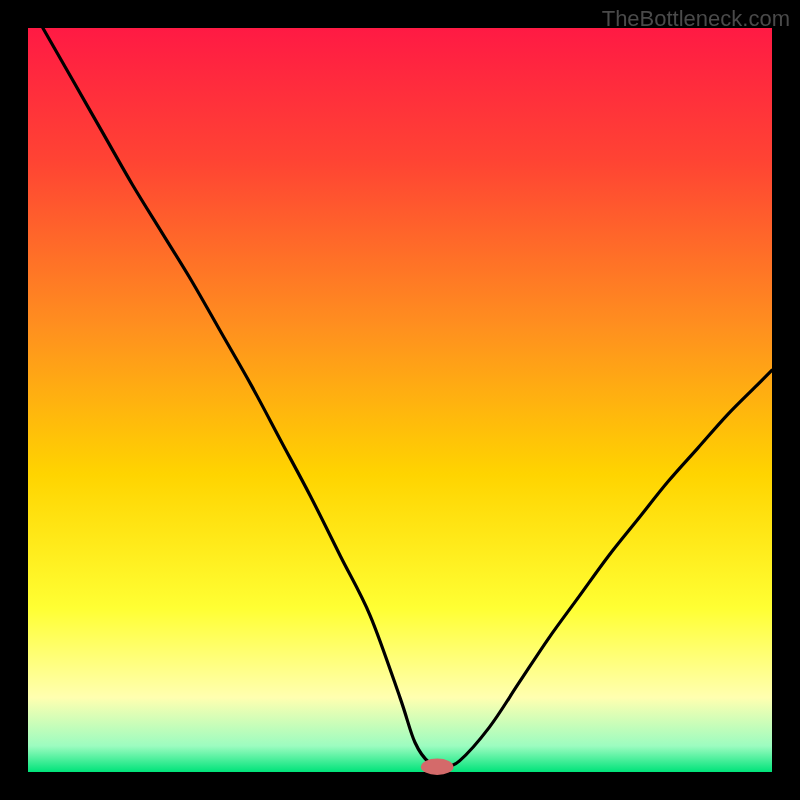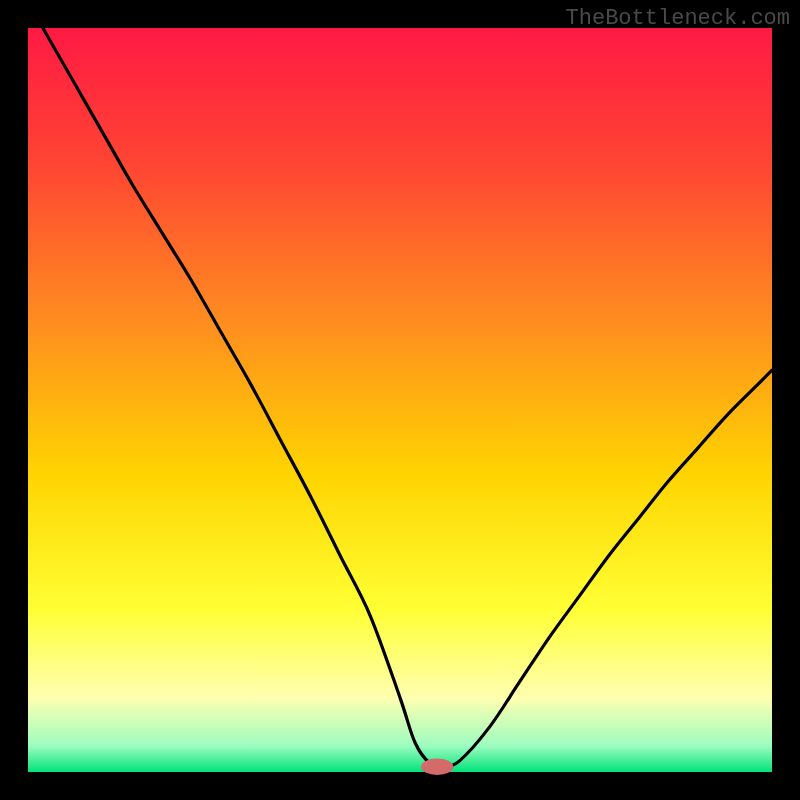--- a/index.html
+++ b/index.html
@@ -10,21 +10,20 @@
     background: #000;
     position: relative;
     font-family: Arial, Helvetica, sans-serif;
   }
   .container {
     position: absolute;
     top: 0;
     left: 0;
     width: 800px;
     height: 800px;
-    font-family: Liberation Mono, monospace;
   }
   .watermark {
     position: absolute;
     top: 6px;
     right: 10px;
     color: #4a4a4a;
     font-size: 22px;
     font-weight: 500;
     z-index: 10;
   }

